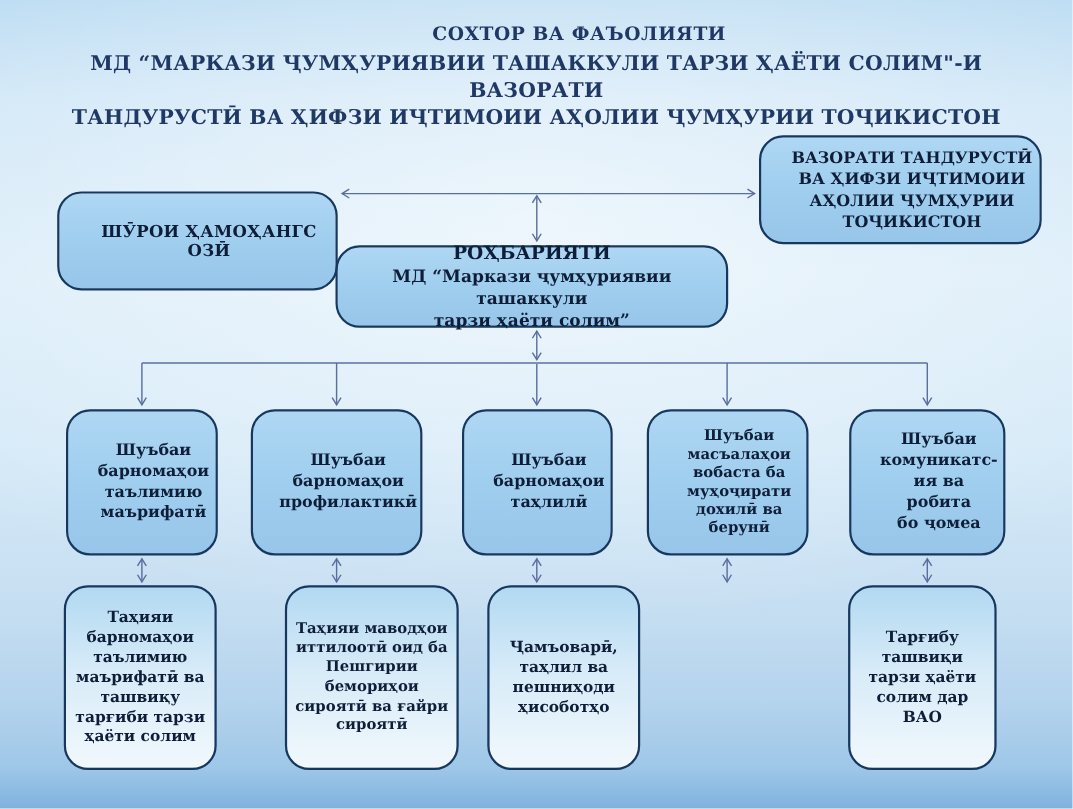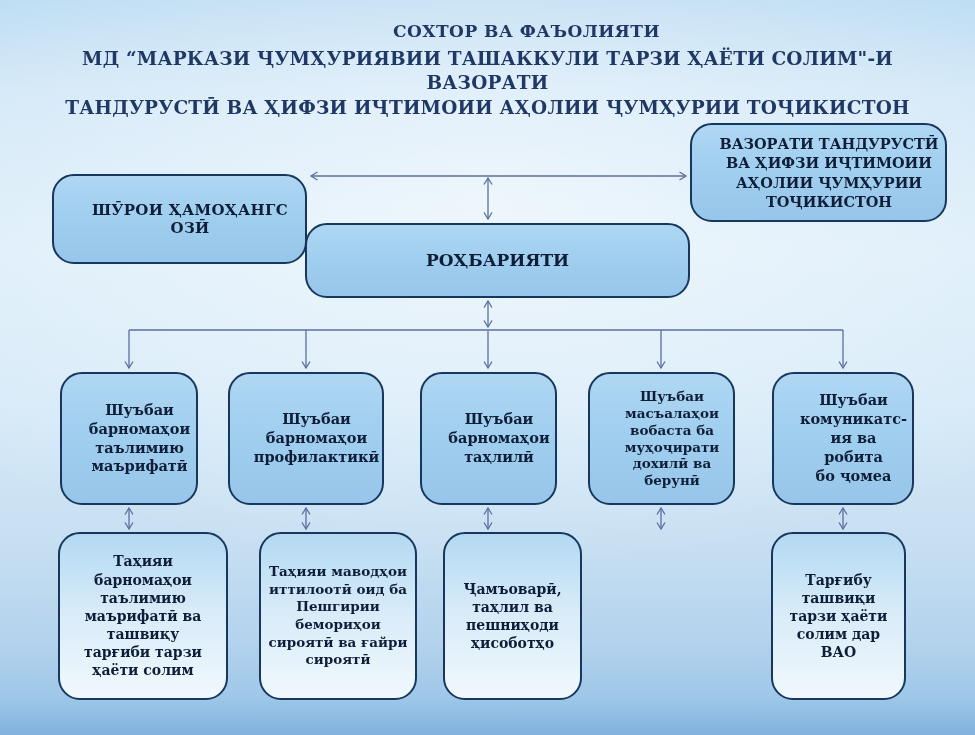--- a/index.html
+++ b/index.html
@@ -30,31 +30,31 @@
     border:2.5px solid #17375e;
     border-radius:22px;
     display:flex;flex-direction:column;align-items:center;justify-content:center;
     text-align:center;font-weight:bold;color:#0f1e38;
     white-space:pre-line;box-sizing:border-box;padding:4px 6px;
   }
   .blue{background:linear-gradient(180deg,#aed7f3 0%,#9ecdee 55%,#97c6ea 100%);padding-left:27px;}
   .fade{background:linear-gradient(180deg,#b2d9f2 0%,#d7ebf8 46%,#f1f8fd 100%);}
   #n-council{left:52px;top:130px;width:255px;height:90px;font-size:15px;letter-spacing:.3px;margin-top:44px;}
   #n-ministry{left:690px;top:123px;width:257px;height:99px;font-size:14.5px;line-height:1.33;}
-  #n-leader{left:305px;top:223px;width:385px;height:75px;padding:2px 8px;}
+  #n-leader{left:305px;top:223px;width:357px;height:75px;padding:2px 8px;}
   #n-leader .lead-h{font-size:17px;line-height:1.25;}
   #n-leader .lead-s{font-size:15.5px;line-height:1.28;white-space:pre-line;}
   .dept{top:372px;height:133px;font-size:14.5px;line-height:1.3;}
   #d1{left:60px;width:138px;}
   #d2{left:228px;width:156px;}
   #d3{left:420px;width:137px;}
   #d4{left:588px;width:147px;font-size:13.5px;line-height:1.24;}
   #d5{left:772px;width:142px;}
   .func{top:532px;height:168px;font-size:14px;line-height:1.3;}
-  #f1{left:58px;width:170px;}
+  #f1{left:58px;width:139px;}
   #f2{left:227px;width:158px;font-size:13.5px;margin-left:32px;}
   #f3{left:419px;width:139px;margin-left:24px;}
   #f4{left:587px;width:150px;}
   #f5{left:771px;width:135px;}
   svg.connectors{position:absolute;left:0;top:0;pointer-events:none;}
 </style>
 </head>
 <body>
 
 <div class="stage">
@@ -89,20 +89,22 @@
 
   <div class="node blue" id="n-council">ШӮРОИ ҲАМОҲАНГС ОЗӢ</div>
 
   <div class="node blue" id="n-ministry">ВАЗОРАТИ ТАНДУРУСТӢ
 ВА ҲИФЗИ ИҶТИМОИИ
 АҲОЛИИ ҶУМҲУРИИ
 ТОҶИКИСТОН</div>
 
   <div class="node blue" id="n-leader">
     <span class="lead-h">РОҲБАРИЯТИ</span>
+    <span class="lead-s">МД “Маркази ҷумҳуриявии ташаккули
+тарзи ҳаёти солим”</span>
   </div>
 
   <div class="node blue dept" id="d1">Шуъбаи
 барномаҳои
 таълимию
 маърифатӣ</div>
   <div class="node blue dept" id="d2">Шуъбаи
 барномаҳои
 профилактикӣ</div>
   <div class="node blue dept" id="d3">Шуъбаи

